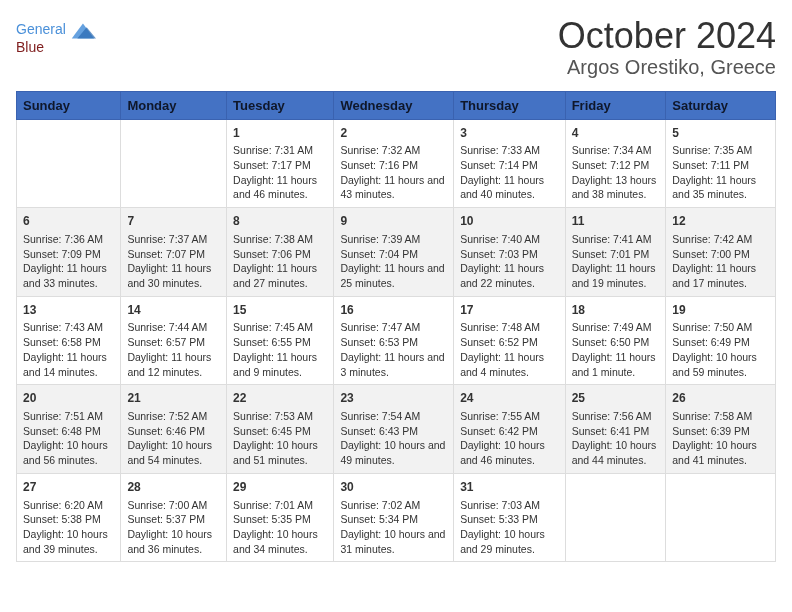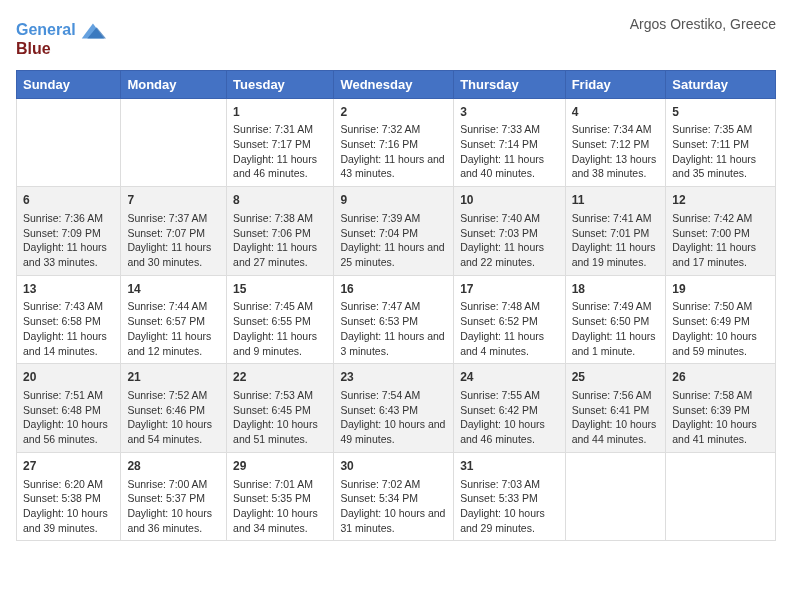--- a/index.html
+++ b/index.html
@@ -15,22 +15,22 @@
       justify-content: space-between;
       align-items: flex-start;
       margin-bottom: 12px;
     }
     .logo {
       display: flex;
       align-items: center;
       gap: 0;
     }
     .logo-text {
-      font-size: 16px;
-      font-weight: bold;
+      font-size: 14px;
+      font-weight: normal;
       color: #333;
       line-height: 1.1;
     }
     .logo-text span {
       color: #4a90d9;
     }
     .logo-icon {
       width: 28px;
       height: 28px;
       margin-left: 2px;
@@ -38,32 +38,32 @@
     .title-block {
       text-align: right;
     }
     .title-block h1 {
       font-size: 36px;
       font-weight: 300;
       color: #333;
       line-height: 1.1;
     }
     .title-block h2 {
-      font-size: 14px;
+      font-size: 20px;
       font-weight: normal;
       color: #555;
     }
     table {
       width: 100%;
       border-collapse: collapse;
       font-size: 11px;
     }
     thead th {
       background-color: #4472c4;
-      color: #ffffff;
+      color: #0f172a;
       padding: 6px 6px;
       text-align: left;
       font-size: 13px;
       font-weight: bold;
       border: 1px solid #3a62b0;
     }
     tbody tr {
       background: #fff;
     }
     tbody tr:nth-child(even) {
@@ -101,20 +101,21 @@
         </div>
         <svg class="logo-icon" viewBox="0 0 30 30">
           <polygon points="4,24 16,8 28,24" fill="#4a90d9" opacity="0.85"></polygon>
           <polygon points="10,24 20,12 30,24" fill="#2a6ab0" opacity="0.7"></polygon>
         </svg>
       </div>
       <div class="logo-text" style="color:#7f1d1d;margin-top:-4px;">Blue</div>
     </div>
   </div>
   <div class="title-block">
+    <h1>October 2024</h1>
     <h2>Argos Orestiko, Greece</h2>
   </div>
 </div>
 
 <table>
   <thead>
     <tr>
     <th>Sunday</th>
         <th>Monday</th>
         <th>Tuesday</th>

